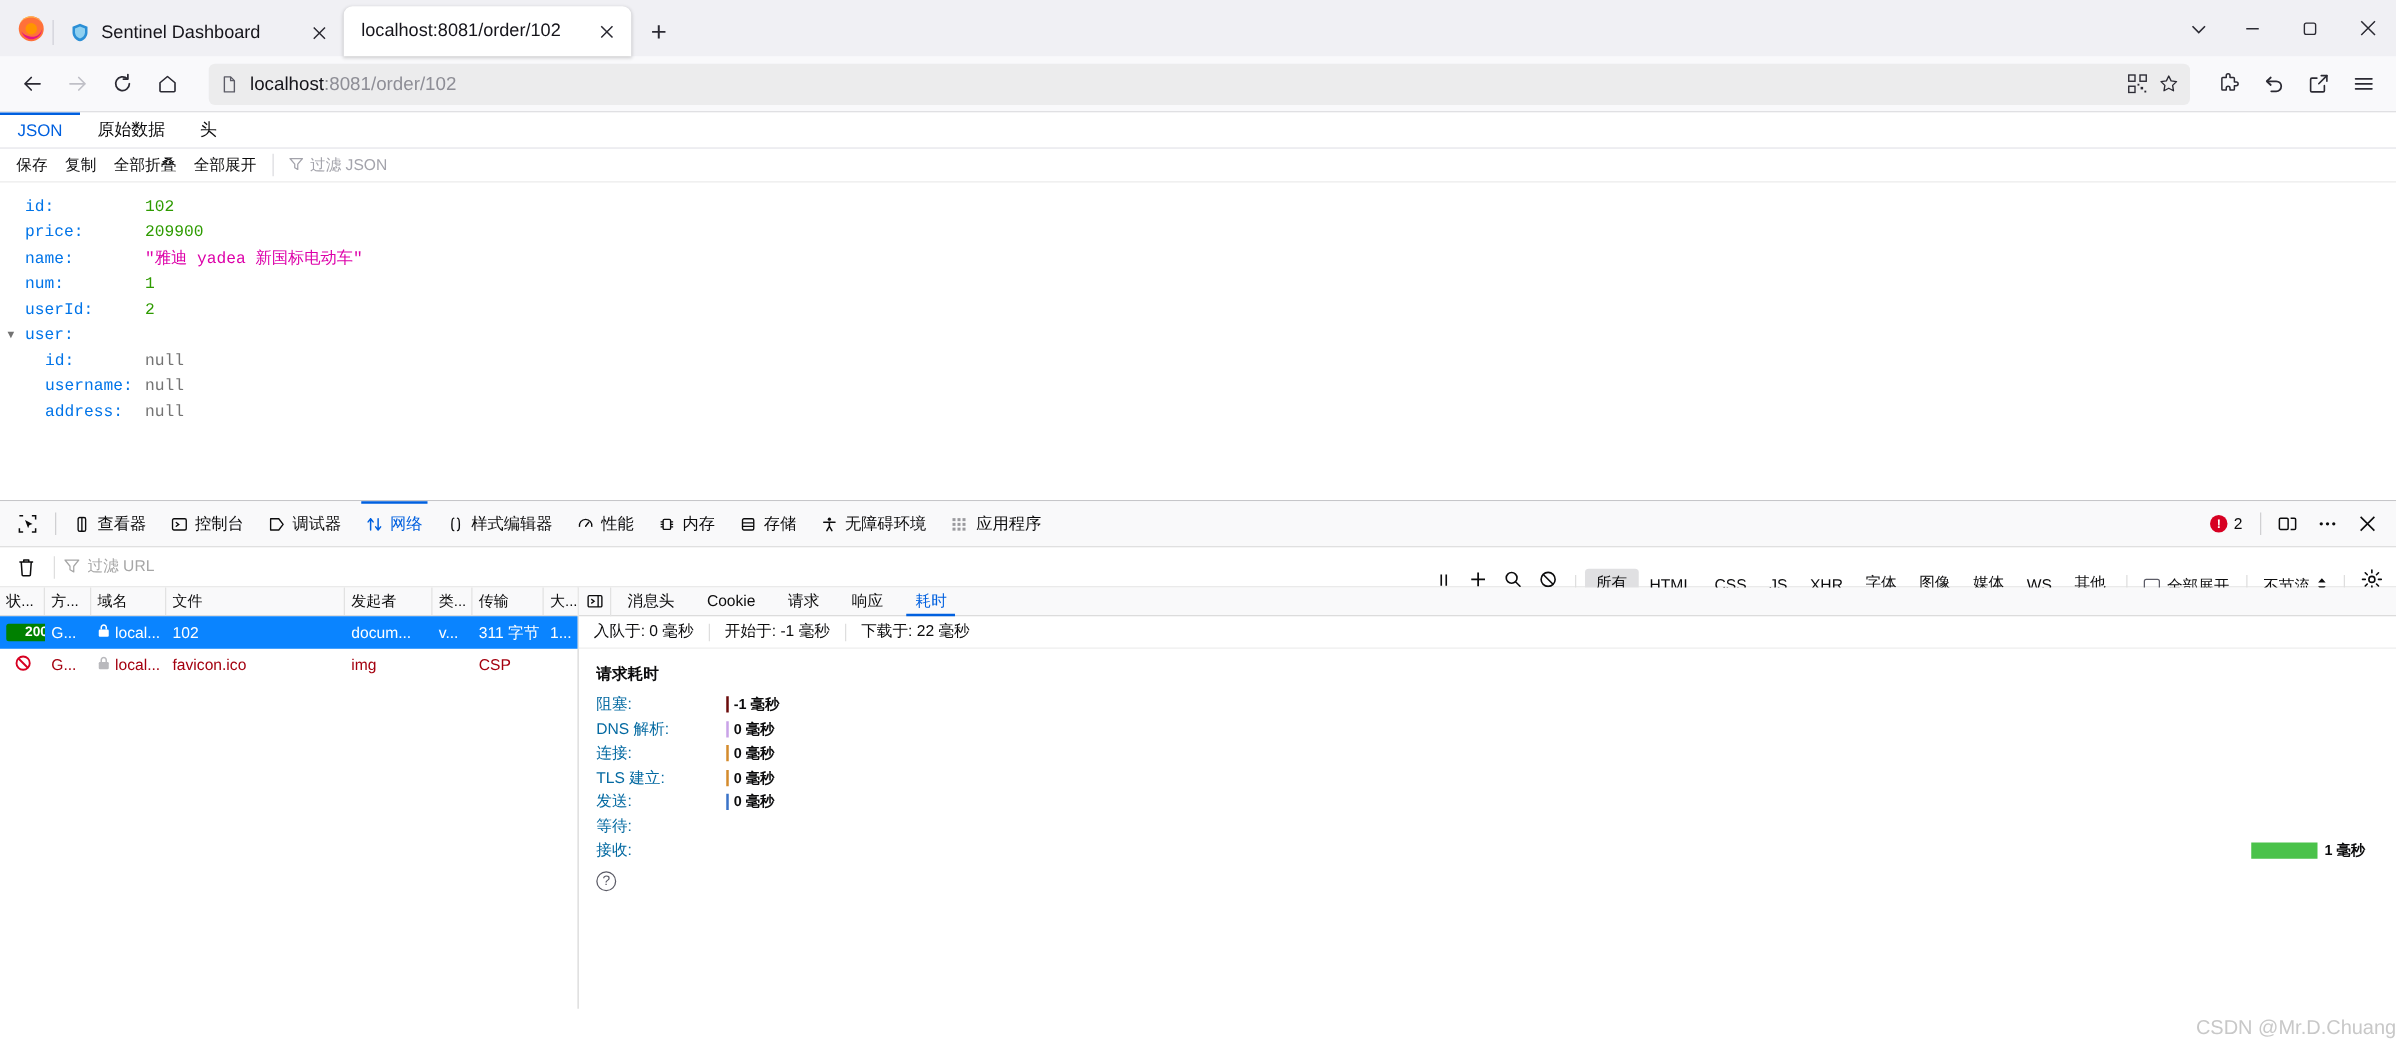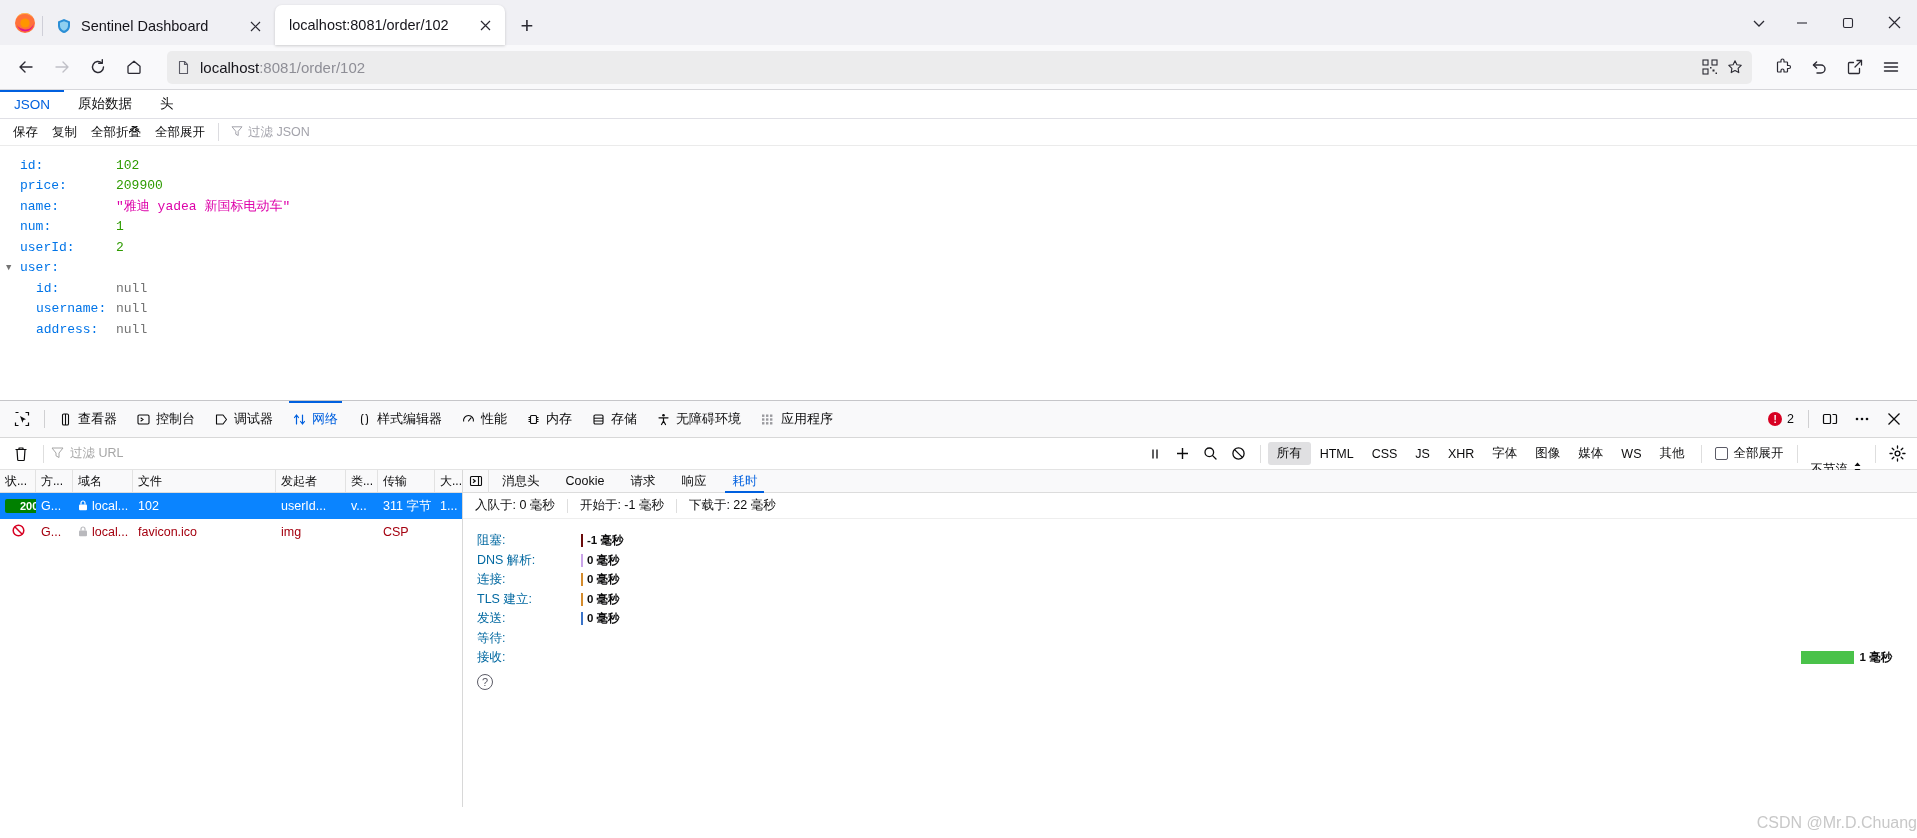--- a/index.html
+++ b/index.html
@@ -91,21 +91,21 @@
   .err-badge { display:flex; align-items:center; gap:5px; color:#0c0c0d; padding-right: 8px; }
   .err-dot { width:14px; height:14px; border-radius:50%; background:#d70022; color:#fff; font-size:10px;
     display:flex; align-items:center; justify-content:center; font-weight:bold; }
   .dt-iconbtn { width:30px; height:30px; display:flex; align-items:center; justify-content:center; color:#0c0c0d; }
 
   .net-toolbar { height: 32px; display:flex; align-items:center; border-bottom:1px solid #e3e3e3;
     background:#fff; padding: 0 6px; gap: 0; }
   .net-trash { width:30px; height:30px; display:flex; align-items:center; justify-content:center; }
   .vsep { width:1px; height:18px; background:#dedede; margin: 0 7px; }
   .net-filter-url { display:flex; align-items:center; gap:6px; color:#a6a6a6; flex: 0 0 auto; }
-  .net-tools { margin-left:auto; display:flex; align-items:center; }
+  .net-tools { margin-left:auto; display:flex; align-items:flex-end; }
   .tool-ic { width:28px; height:28px; display:flex; align-items:center; justify-content:center; color:#0c0c0d; }
   .type-filter { padding: 3px 9px; border-radius: 3px; font-size:12.5px; color:#0c0c0d; }
   .type-filter.active { background:#e0e0e2; }
   .cache-check { display:flex; align-items:center; gap:6px; padding: 0 6px; }
   .cbox { width:13px; height:13px; border:1.5px solid #5b5b66; border-radius:2px; display:block; }
   .throttle { display:flex; align-items:center; gap:5px; padding: 0 6px; margin-top: 31px; }
 
   .net-body { display:flex; height: 337px; }
   .req-list { width: 463px; flex: 0 0 463px; border-right: 1px solid #d8d8d8; }
   .req-head { display:flex; height: 23px; background:#f9f9fa; border-bottom:1px solid #dcdcdc;
@@ -576,21 +576,21 @@
         <div class="rc" style="width:60px">
           <span class="lock">
             <svg width="10" height="11" viewBox="0 0 10 11">
                 <rect x="1" y="4.6" width="8" height="5.7" rx="1" fill="#fff"></rect>
                 <path d="M3 4.6V3a2 2 0 0 1 4 0v1.6" stroke="#fff" stroke-width="1.2" fill="none"></path>
               </svg>
           </span>
           <span>local...</span>
         </div>
         <div class="rc" style="width:143px">102</div>
-        <div class="rc" style="width:70px">userId...</div>
+        <div class="rc" style="width:70px">docum...</div>
         <div class="rc" style="width:32px">v...</div>
         <div class="rc" style="width:57px">311 字节</div>
         <div class="rc" style="width:27px">1...</div>
       </div>
 
       <div class="req-row err">
         <div class="rc" style="width:36px;justify-content:center">
           <span>
             <svg width="13" height="13" viewBox="0 0 13 13">
                 <circle cx="6.5" cy="6.5" r="5.3" stroke="#d70022" stroke-width="1.5" fill="none"></circle>
@@ -634,20 +634,21 @@
 
       <div class="summary-row">
         <div class="summary-item">入队于: 0 毫秒</div>
         <div class="summary-sep"></div>
         <div class="summary-item">开始于: -1 毫秒</div>
         <div class="summary-sep"></div>
         <div class="summary-item">下载于: 22 毫秒</div>
       </div>
 
       <div class="timings">
+        <h4>请求耗时</h4>
 
         <div class="t-row">
           <div class="t-label">阻塞:</div>
           <div class="t-track">
             <div class="t-bar" style="left:0;width:2px;background:#6b0b0b"></div>
             <div class="t-val" style="left:6px">-1 毫秒</div>
           </div>
         </div>
 
         <div class="t-row">

